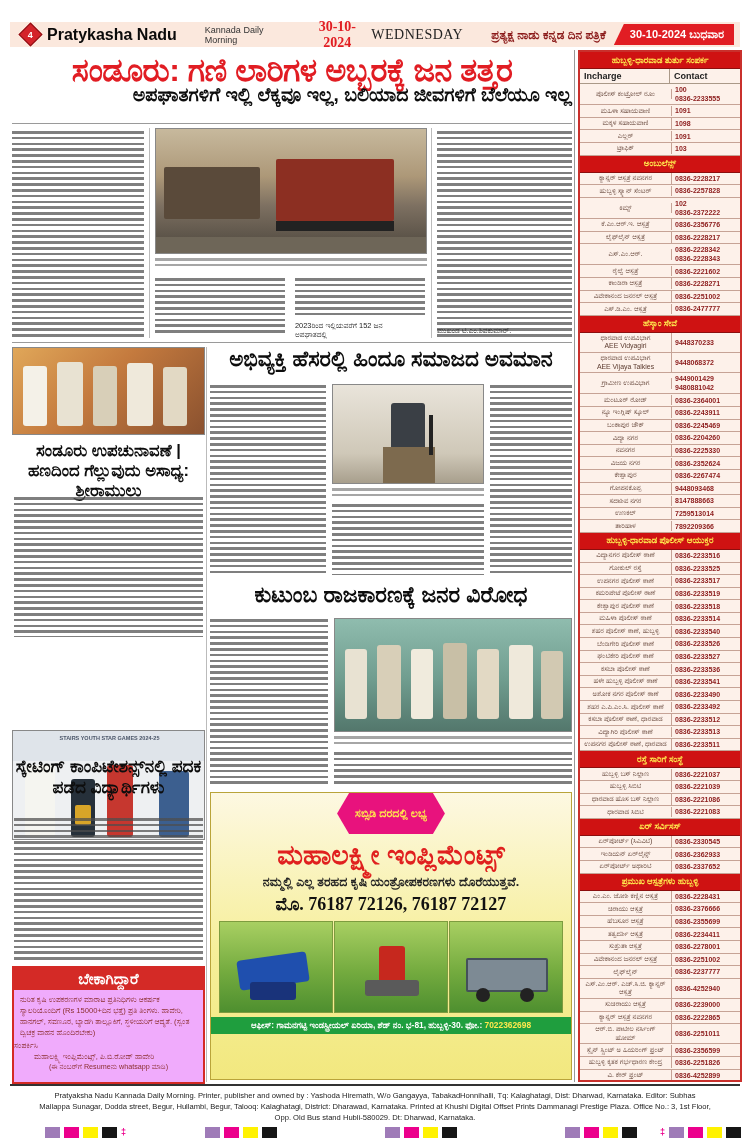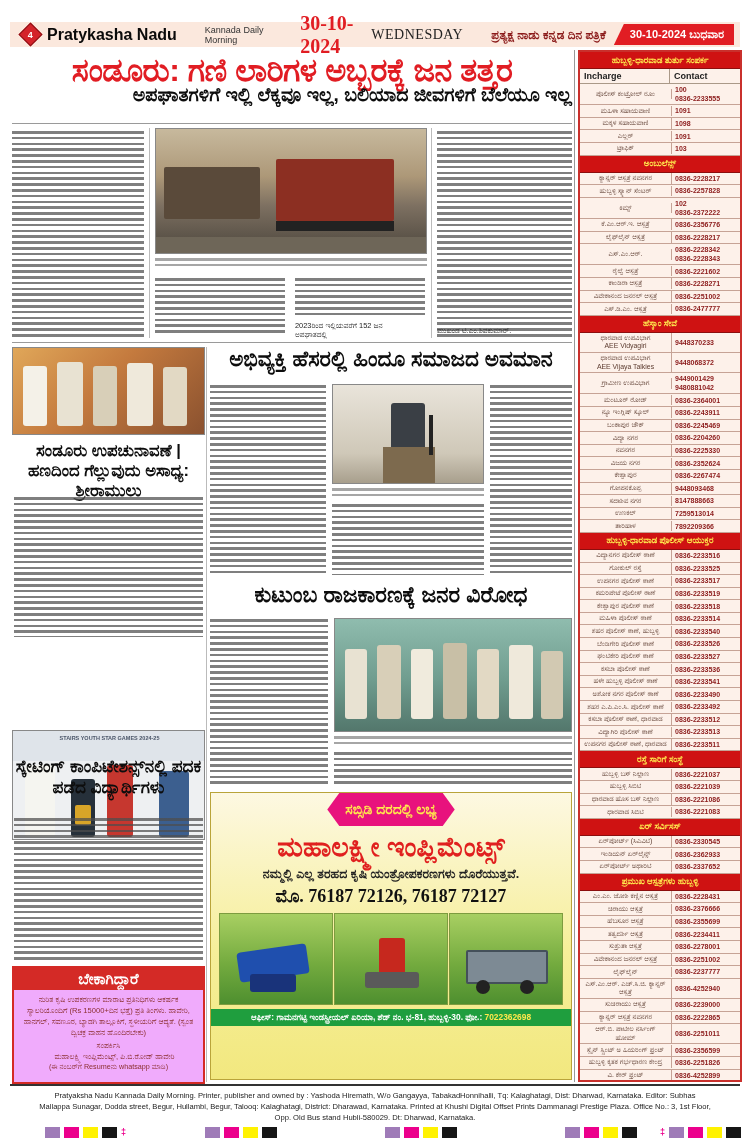--- a/index.html
+++ b/index.html
@@ -5,21 +5,21 @@
   html,body{margin:0;padding:0;background:#e9e9e9;}
   .page{position:relative;width:750px;height:1148px;background:#fff;overflow:hidden;
         font-family:"Liberation Sans",sans-serif;color:#111;}
   .abs{position:absolute;}
   
   .hdr{background:#fbe8dd;display:flex;align-items:center;gap:8px;padding:0 6px;box-sizing:border-box;}
   .diamond{width:15px;height:15px;background:#d4232a;transform:rotate(45deg);display:flex;align-items:center;justify-content:center;border:1px solid #8c1216;flex:0 0 auto;margin-left:6px;}
   .diamond span{transform:rotate(-45deg);color:#fff;font-weight:bold;font-size:9px;}
   .mast-en{font-weight:bold;font-size:16px;color:#0a0a0a;white-space:nowrap;}
   .mast-sub{font-size:9px;color:#333;margin-left:20px;}
-  .hdr-date{color:#e11d23;font-weight:bold;font-size:20px;font-family:"Liberation Serif",serif;}
+  .hdr-date{color:#e11d23;font-weight:bold;font-size:14px;font-family:"Liberation Serif",serif;text-align:center;}
   .hdr-day{font-size:14px;font-family:"Liberation Serif",serif;color:#222;letter-spacing:.5px;}
   .mast-kn{font-weight:bold;font-size:12px;color:#8b1a1a;white-space:nowrap;}
   .date-box{background:#e11d23;color:#fff;font-weight:bold;font-size:11px;padding:4px 10px 4px 16px;
             clip-path:polygon(10px 0,100% 0,100% 100%,0 100%);white-space:nowrap;}
   
   .h1-main{color:#e11d23;font-weight:bold;font-size:32px;text-align:center;line-height:1.15;letter-spacing:-.5px;}
   .h2-sub{color:#0d0d0d;font-weight:bold;font-size:19px;text-align:center;}
   .story-h{color:#0d0d0d;font-weight:bold;text-align:center;line-height:1.22;}
   .rule{background:#9a9a9a;height:1px;}
   .vrule{background:#bbb;width:1px;}
@@ -35,27 +35,27 @@
   .dir-cols{display:flex;border-bottom:1px solid #a98;background:#fdf1ea;}
   .dir-cols div{font-weight:bold;font-size:9px;color:#222;padding:2px 4px;}
   .dir-cols div:first-child{flex:1;border-right:1px solid #a98;}
   .dir-cols div:last-child{width:62px;}
   .dir-row{display:flex;border-bottom:1px solid #c6a396;align-items:center;min-height:11.6px;}
   .dir-label{flex:1;font-size:6.9px;color:#5b3a2e;padding:1px 3px;text-align:center;border-right:1px solid #c6a396;white-space:pre-line;line-height:1.25;}
   .dir-contact{width:62px;font-size:7px;font-weight:bold;color:#8b1a1a;padding:1px 3px;white-space:pre-line;line-height:1.3;}
   
   .cls{border:2px solid #d42a26;box-sizing:border-box;background:#f0abfc;}
   .cls-h{background:#d42a26;color:#fff;font-weight:bold;font-size:15px;text-align:center;padding:2px 0;}
-  .cls-b{font-size:7.6px;color:#8b2f2f;text-align:center;line-height:1.45;padding:4px 6px 2px;}
+  .cls-b{font-size:7.6px;color:#8b2f2f;text-align:left;line-height:1.45;padding:4px 6px 2px;}
   .cls-ph{color:#b01c1c;font-weight:bold;font-size:16.5px;text-align:center;font-family:"Liberation Serif",serif;}
   .cls-note{font-size:7.2px;color:#8b2f2f;text-align:center;padding-bottom:3px;}
   
   .ad{background:linear-gradient(180deg,#fdf8e2 0%,#f6ef9a 55%,#f2e87f 100%);border:1px solid #b9a43a;box-sizing:border-box;overflow:hidden;}
   .ad-banner{background:#1f9e3e;color:#fff;font-weight:bold;font-size:9.5px;text-align:center;border-radius:8px;padding:3px 8px;width:max-content;max-width:330px;margin:5px auto 3px;}
-  .ad-ribbon{background:#e8127d;color:#ffe84d;font-weight:bold;font-size:14px;text-align:center;padding:8px 18px;width:max-content;margin:0 auto;clip-path:polygon(0 50%,12px 0,calc(100% - 12px) 0,100% 50%,calc(100% - 12px) 100%,12px 100%);}
+  .ad-ribbon{background:#e8127d;color:#ffe84d;font-weight:bold;font-size:11px;text-align:center;padding:14px 18px;width:max-content;margin:0 auto;clip-path:polygon(0 50%,12px 0,calc(100% - 12px) 0,100% 50%,calc(100% - 12px) 100%,12px 100%);}
   .ad-title{color:#e0201f;font-weight:bold;font-size:27px;text-align:center;margin-top:6px;}
   .ad-sub{color:#222;font-weight:bold;font-size:12.5px;text-align:center;margin-top:4px;}
   .ad-phone{color:#111;font-weight:bold;font-size:18px;text-align:center;font-family:"Liberation Serif",serif;margin-top:4px;}
   .ad-photos{display:flex;justify-content:space-between;padding:6px 8px 4px;}
   .ad-ph{width:112px;height:90px;border:1px solid #7d9c3f;background:linear-gradient(180deg,#a8cf62 0%,#74ab3f 55%,#4e8f2f 100%);position:relative;overflow:hidden;}
   .ad-ph>div{position:absolute;}
   .ad-addr{background:#1f9e3e;color:#fff;font-weight:bold;font-size:8.4px;text-align:center;padding:3px 2px;}
   .ad-addr b{color:#ffe84d;}
   
   .foot{font-size:7.6px;color:#222;text-align:center;line-height:1.55;}

